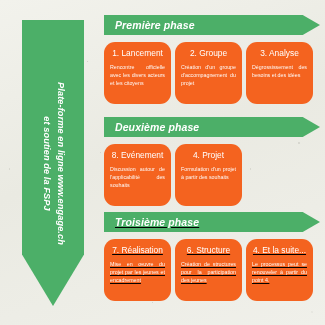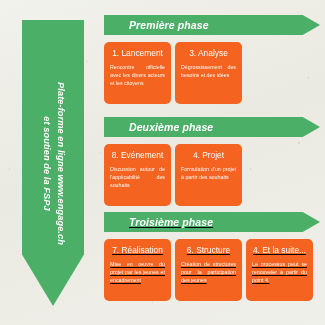--- a/index.html
+++ b/index.html
@@ -105,34 +105,34 @@
     -webkit-clip-path: polygon(0 0, 92% 0, 100% 50%, 92% 100%, 0 100%);
     clip-path: polygon(0 0, 92% 0, 100% 50%, 92% 100%, 0 100%);
     display: flex;
     align-items: center;
   }
   .phase-banner span {
     color: #ffffff;
     font-style: italic;
     font-size: 10.5px;
     font-weight: 600;
-    padding-left: 25px;
+    padding-left: 11px;
     letter-spacing: .1px;
   }
 
   .cards {
     display: flex;
     gap: 4px;
     margin-top: 7px;
   }
   .card {
     width: 67px;
     height: 62px;
     background: #f4631f;
-    border-radius: 5px;
+    border-radius: 11px;
     padding: 6px 6px 5px 6px;
     box-sizing: border-box;
     overflow: hidden;
   }
   .card-title {
     color: #ffffff;
     font-size: 8.4px;
     font-weight: 400;
     text-align: center;
     line-height: 10px;
@@ -165,20 +165,24 @@
   <div class="phase p1">
     <div class="phase-banner">
       <span>Première phase</span>
     </div>
     <div class="cards">
       <div class="card">
         <div class="card-title">1. Lancement</div>
         <div class="card-body">Rencontre officielle avec les divers acteurs et les citoyens</div>
       </div>
       <div class="card">
+        <div class="card-title">2. Groupe</div>
+        <div class="card-body">Création d'un groupe d'accompagnement du projet</div>
+      </div>
+      <div class="card">
         <div class="card-title">3. Analyse</div>
         <div class="card-body">Dégrossissement des besoins et des idées</div>
       </div>
     </div>
   </div>
 
   <div class="phase p2">
     <div class="phase-banner">
       <span>Deuxième phase</span>
     </div>

